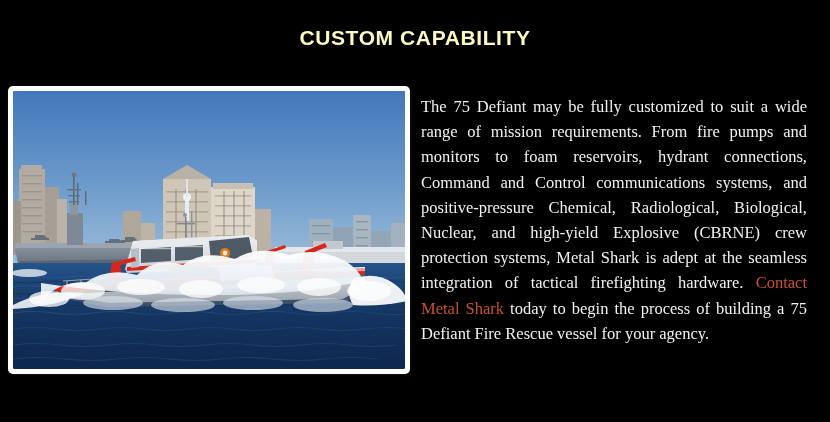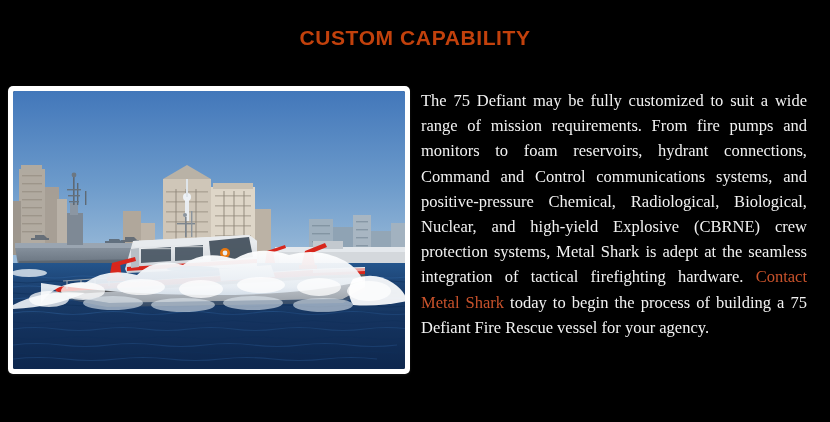--- a/index.html
+++ b/index.html
@@ -22,21 +22,21 @@
     background: #000000;
   }
 
   
   .section-title {
     position: absolute;
     left: 0;
     top: 26px;
     width: 830px;
     text-align: center;
-    color: #c2410c;
+    color: #fef9c3;
     font-family: "Liberation Sans", sans-serif;
     font-weight: bold;
     font-size: 21px;
     letter-spacing: 0.6px;
   }
 
   
   .content-row {
     position: absolute;
     left: 0;
@@ -65,21 +65,21 @@
     overflow: hidden;
     border-radius: 2px;
     background: #0b2746;
   }
   .photo svg { display: block; width: 100%; height: 100%; }
 
   
   .text-col {
     position: absolute;
     left: 421px;
-    top: 6px;
+    top: 12px;
     width: 386px;
   }
   .body-copy {
     color: #f2f2f2;
     font-family: "Liberation Serif", serif;
     font-size: 16.5px;
     line-height: 25.2px;
     text-align: justify;
     text-justify: inter-word;
     margin: 0;

